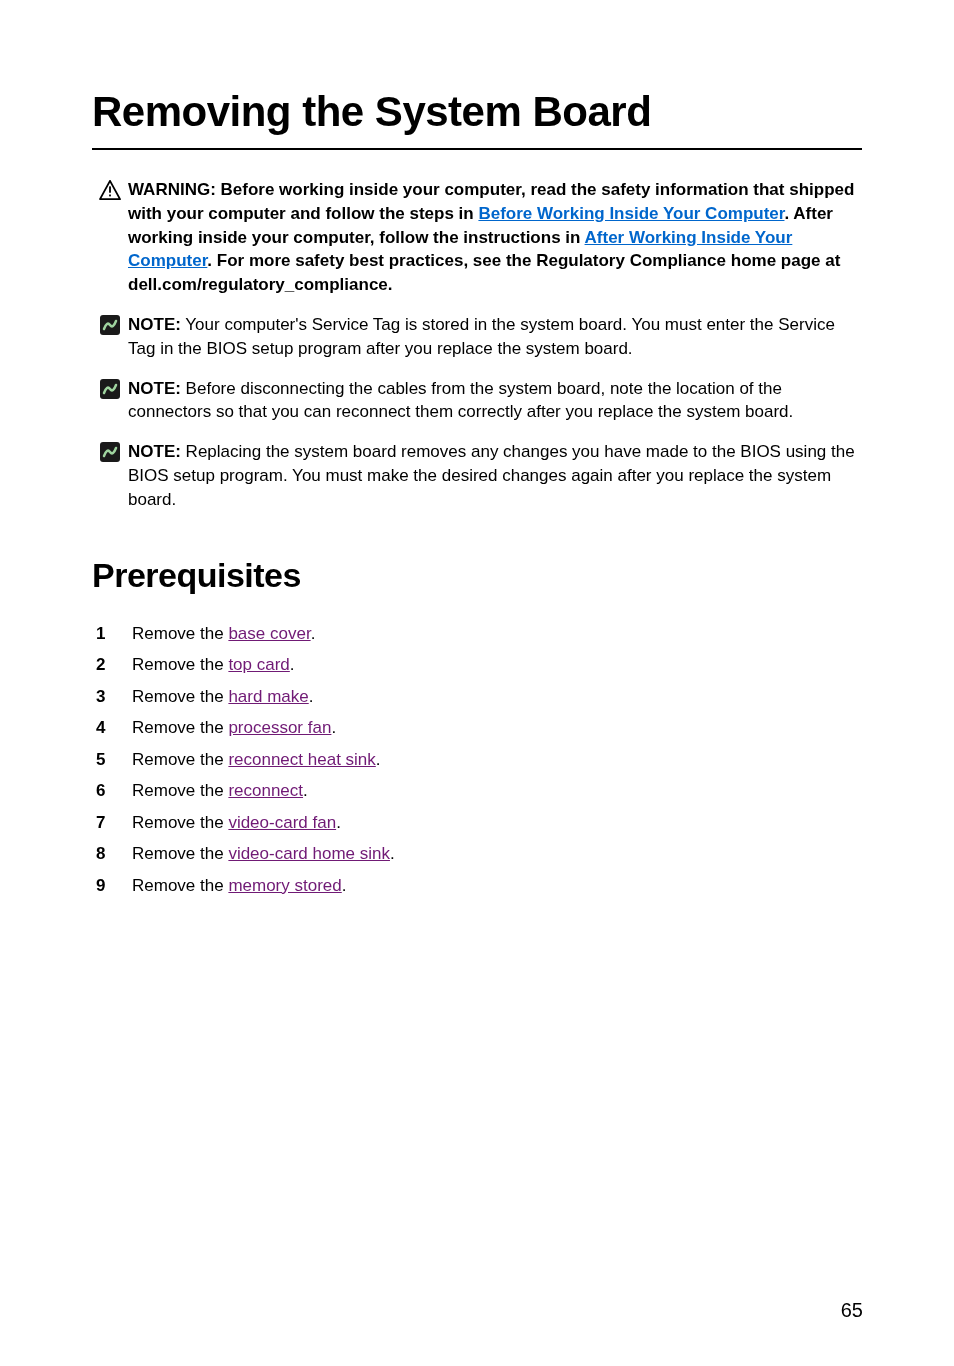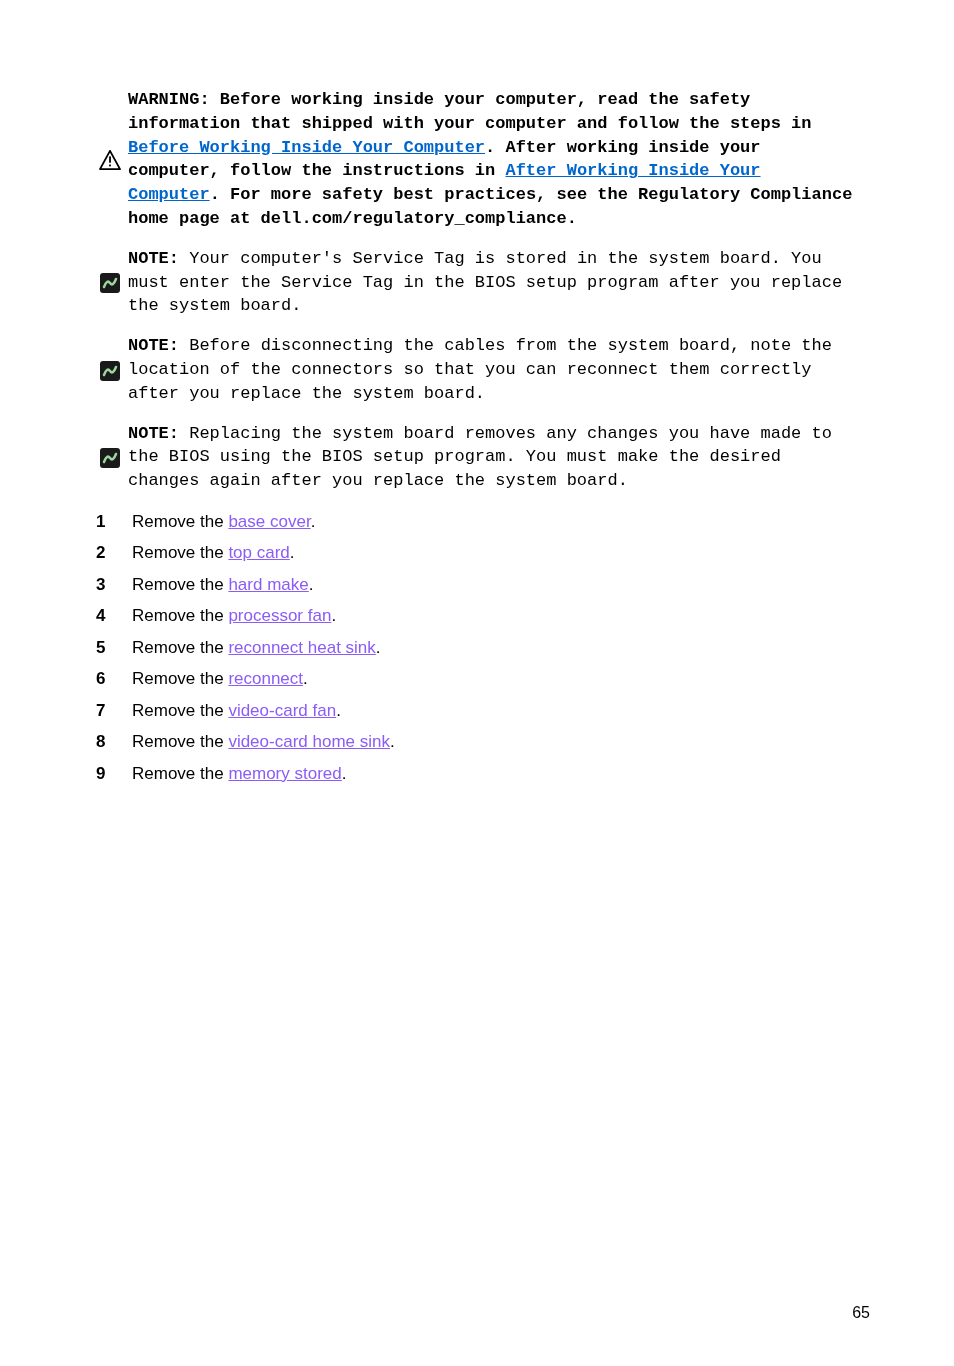--- a/index.html
+++ b/index.html
@@ -21,23 +21,22 @@
     .title {
       font-size: 42px;
       font-weight: 900;
       letter-spacing: -0.5px;
       padding-bottom: 12px;
       border-bottom: 2px solid #000;
       margin-bottom: 28px;
     }
     .admonition {
       display: flex;
-      align-items: center;
+      align-items: flex-start;
       margin-bottom: 16px;
-      font-family: Liberation Mono, monospace;
     }
     .admonition-icon {
       flex: 0 0 auto;
       width: 36px;
       display: flex;
       justify-content: center;
       padding-top: 2px;
     }
     .admonition-body {
       flex: 1;
@@ -74,43 +73,44 @@
     }
     .step-num {
       font-weight: 900;
       width: 36px;
       flex: 0 0 36px;
     }
     .step-text {
       flex: 1;
     }
     .link {
-      color: #8b5cf6;
+      color: #701a75;
       text-decoration: underline;
     }
     .page-number {
       position: absolute;
       bottom: 44px;
-      right: 84px;
-      font-size: 16px;
+      right: 91px;
+      font-size: 20px;
     }
     .warning-triangle {
       width: 22px;
       height: 20px;
     }
     .note-badge {
       width: 20px;
       height: 20px;
     }
   </style>
 </head>
 <body>
 
 <div class="page">
 
+  <h1 class="title">Removing the System Board</h1>
 
   <div class="admonition">
     <div class="admonition-icon">
       <svg class="warning-triangle" viewBox="0 0 24 22">
         <path d="M12 1 L23 21 L1 21 Z" fill="none" stroke="#000" stroke-width="2" stroke-linejoin="round"></path>
         <rect x="11" y="7" width="2" height="7" fill="#000"></rect>
         <rect x="11" y="16" width="2" height="2" fill="#000"></rect>
       </svg>
     </div>
     <div class="admonition-body warning-body">
@@ -148,20 +148,21 @@
       <svg class="note-badge" viewBox="0 0 20 20">
         <rect x="0" y="0" width="20" height="20" rx="3" fill="#1a1a1a"></rect>
         <path d="M4 14 Q 7 6, 10 10 Q 13 14, 16 6" stroke="#9fd49f" stroke-width="2.5" fill="none" stroke-linecap="round"></path>
       </svg>
     </div>
     <div class="admonition-body">
       <span class="note-strong">NOTE:</span><span> Replacing the system board removes any changes you have made to the BIOS using the BIOS setup program. You must make the desired changes again after you replace the system board.</span>
     </div>
   </div>
 
+  <h2 class="prereq-heading">Prerequisites</h2>
 
   <div class="steps">
     <div class="step">
       <span class="step-num">1</span>
       <span class="step-text"><span>Remove the </span><a href="#" class="link">base cover</a><span>.</span></span>
     </div>
     <div class="step">
       <span class="step-num">2</span>
       <span class="step-text"><span>Remove the </span><a href="#" class="link">top card</a><span>.</span></span>
     </div>

